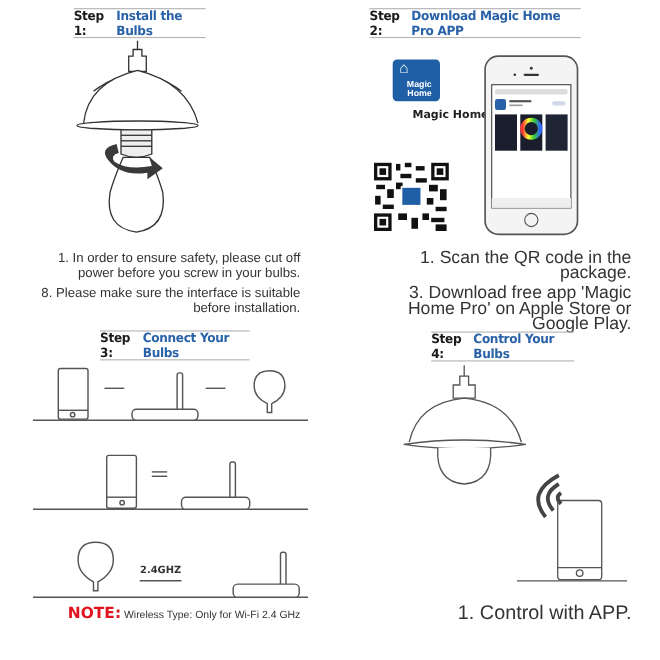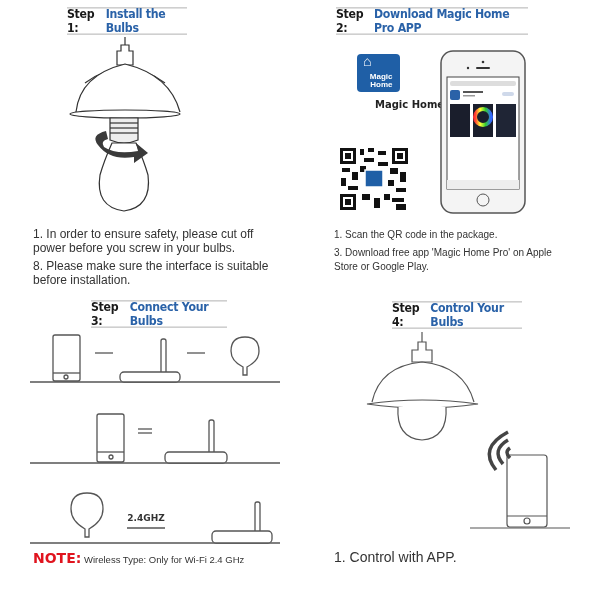--- a/index.html
+++ b/index.html
@@ -2,21 +2,21 @@
 <html><head>
 <meta charset="utf-8">
 <style>
   html, body { margin:0; padding:0; background:#fff; }
   body { width:600px; height:600px; position:relative; overflow:hidden; font-family:"Liberation Sans", sans-serif; }
   .abs { position:absolute; }
   .hdr { position:absolute; height:24px; border-top:1px solid #b5b5b5; border-bottom:1px solid #b5b5b5; display:flex; align-items:center; justify-content:center; font-family:"DejaVu Sans", sans-serif; font-weight:bold; font-size:11px; letter-spacing:-0.3px; transform:scaleY(1.05); }
   .hdr .k { color:#1a1a1a; }
   .hdr .v { color:#2a62a8; margin-left:3px; }
   .txt { position:absolute; color:#333; font-size:11.5px; line-height:13px; }
-  .txt p { margin:0 0 4px 0; }
+  .txt p { margin:0 0 4px 0;text-align:right; }
   svg { position:absolute; overflow:visible; }
   .note-lbl { color:#e0141e; font-weight:bold; font-family:"DejaVu Sans", sans-serif; font-size:14px; }
 </style>
 </head>
 <body>
 
 <div class="hdr" style="left:67px; top:8px; width:120px;">
   <span class="k">Step 1:</span>
   <span class="v">Install the Bulbs</span>
 </div>
@@ -112,21 +112,21 @@
         <stop offset=".33" stop-color="#ff3"></stop>
         <stop offset=".66" stop-color="#3c3"></stop>
         <stop offset="1" stop-color="#36f"></stop>
       </linearGradient>
     </defs>
   <rect x="56" y="54" width="20" height="33" fill="#1f2535"></rect>
   <rect x="7" y="130" width="72" height="9" fill="#eee"></rect>
   <circle cx="43" cy="150" r="6" fill="none" stroke="#555" stroke-width="1"></circle>
 </svg>
 
-<div class="txt" style="left:334px; top:228px; width:240px; font-size:10px; line-height:14px;">
+<div class="txt" style="left:334px; top:228px; width:240px; font-size:16px; line-height:14px;">
   <p>1. Scan the QR code in the package.</p>
   <p>3. Download free app 'Magic Home Pro' on Apple Store or Google Play.</p>
 </div>
 
 <div class="hdr" style="left:91px; top:301px; width:136px;">
   <span class="k">Step 3:</span>
   <span class="v">Connect Your Bulbs</span>
 </div>
 
 <svg style="left:25px; top:325px;" width="260" height="230" viewBox="0 0 260 230">
@@ -184,15 +184,15 @@
     <circle cx="187" cy="191" r="3"></circle>
     <line x1="130" y1="198" x2="230" y2="198"></line>
   </g>
   <g fill="none" stroke="#444" stroke-width="3.5" stroke-linecap="butt">
     <path d="M170 128 Q164 122 170 118"></path>
     <path d="M163 134 Q151 120 168 110"></path>
     <path d="M156 140 Q138 118 168 102"></path>
   </g>
 </svg>
 
-<div class="txt" style="left:334px; top:551px; width:240px; font-size:14px; line-height:12px;">
+<div class="txt" style="left:334px; top:551px; width:240px; font-size:18px; line-height:12px;">
   <p style="margin:0 0 3px 0;">1. Control with APP.</p>
 </div>
 
 </body></html>

